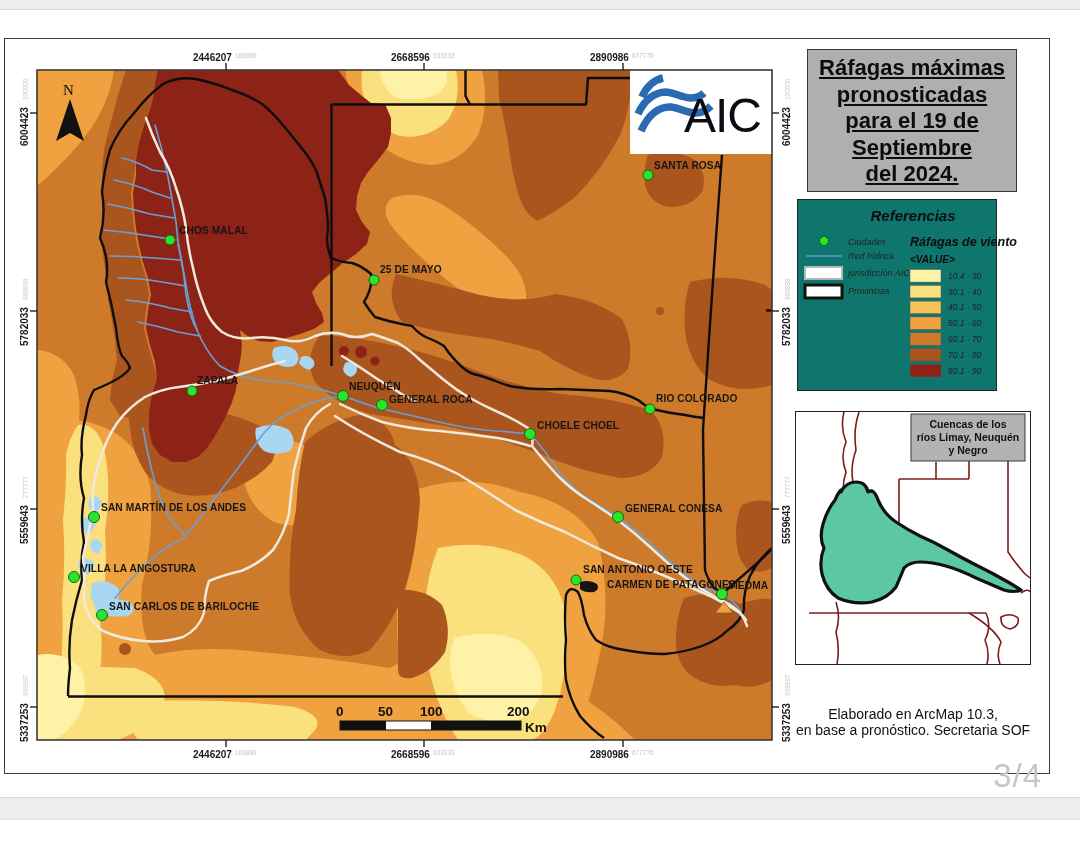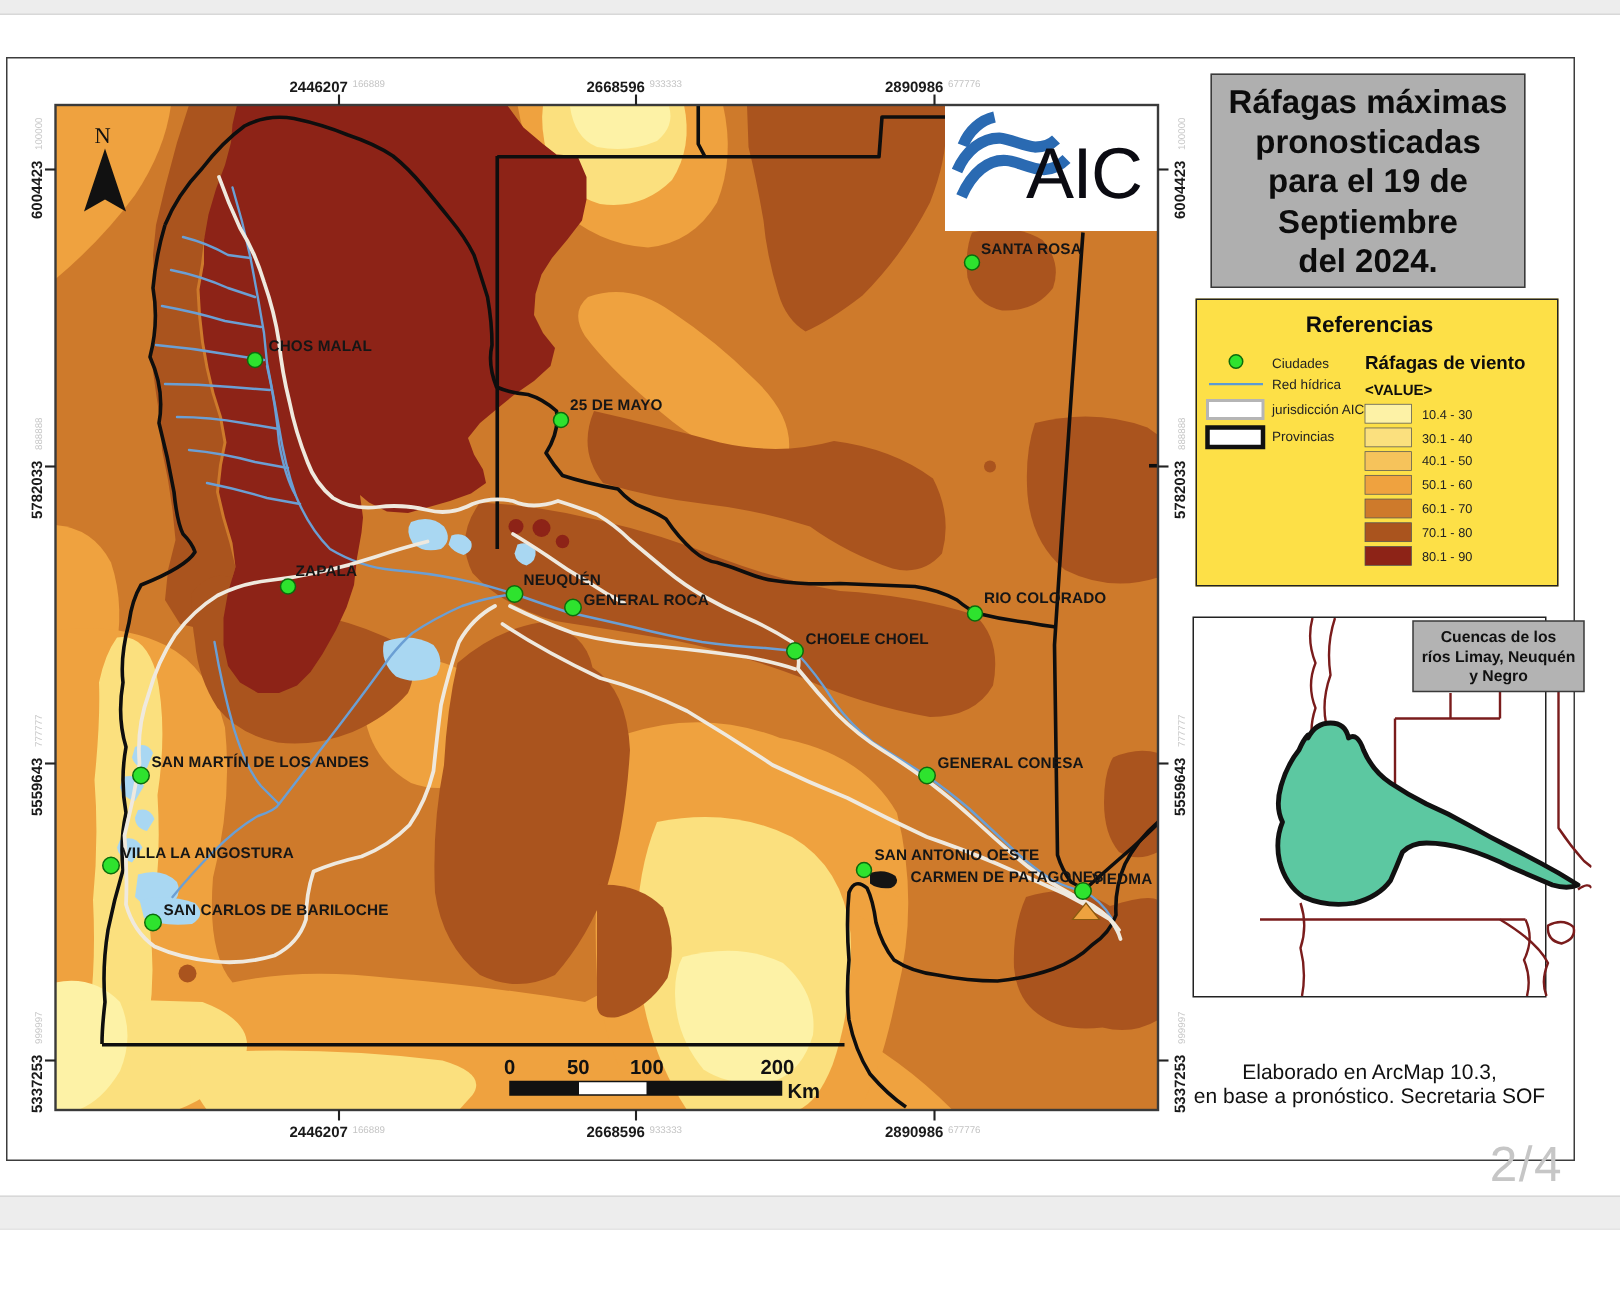--- a/index.html
+++ b/index.html
@@ -4,32 +4,32 @@
 <style>
   html,body{margin:0;padding:0;background:#fff;width:1080px;height:864px;overflow:hidden;
     font-family:"Liberation Sans",sans-serif;}
   #stage{position:absolute;left:0;top:0;width:1080px;height:864px;}
   .band{position:absolute;left:0;width:1080px;background:#ededed;}
   #bandtop{top:0;height:9px;border-bottom:1px solid #d8d8d8;}
   #bandbot{top:797px;height:21px;border-top:1px solid #d8d8d8;border-bottom:1px solid #e4e4e4;}
   #page{position:absolute;left:4px;top:38px;width:1044px;height:734px;border:1px solid #3c3c3c;background:#fff;}
   #pagenum{position:absolute;left:975px;top:757px;width:67px;text-align:right;font-size:33px;color:#c6c6c6;letter-spacing:1px;}
   #titlebox{position:absolute;left:807px;top:49px;width:210px;height:143px;background:#afafaf;border:1px solid #3a3a3a;
-    text-align:center;font-weight:bold;font-size:22px;color:#0c0c0c;line-height:26.5px;padding-top:5px;box-sizing:border-box;}
-  #legend{position:absolute;left:797px;top:199px;width:242px;height:192px;background:#fde047;border:1px solid #222;box-sizing:border-box;}
-  #inset{position:absolute;left:795px;top:411px;width:236px;height:254px;background:#fff;border:1px solid #222;box-sizing:border-box;padding-left:31px;}
+    text-align:center;font-weight:bold;font-size:22px;color:#0c0c0c;line-height:26.5px;padding-top:5px;box-sizing:border-box;text-decoration:underline;}
+  #legend{position:absolute;left:797px;top:199px;width:200px;height:192px;background:#0f766e;border:1px solid #222;box-sizing:border-box;font-style:italic;}
+  #inset{position:absolute;left:795px;top:411px;width:236px;height:254px;background:#fff;border:1px solid #222;box-sizing:border-box;}
   #credit{position:absolute;left:788px;top:707px;width:250px;text-align:center;font-size:14px;color:#111;line-height:15.5px;white-space:nowrap;}
 </style>
 </head>
 <body>
 <div id="stage">
   <div class="band" id="bandtop"></div>
   <div id="page"></div>
   <div class="band" id="bandbot"></div>
-  <div id="pagenum">2/4</div>
+  <div id="pagenum">3/4</div>
 
   <svg id="map" width="1080" height="864" viewBox="0 0 1080 864" style="position:absolute;left:0;top:0">
     <defs>
       <clipPath id="mapclip">
           <rect x="37" y="70" width="735" height="670"></rect>
         </clipPath>
     </defs>
     <g clip-path="url(#mapclip)">
 
       <rect x="37" y="70" width="735" height="670" fill="#ce7a2b"></rect>

